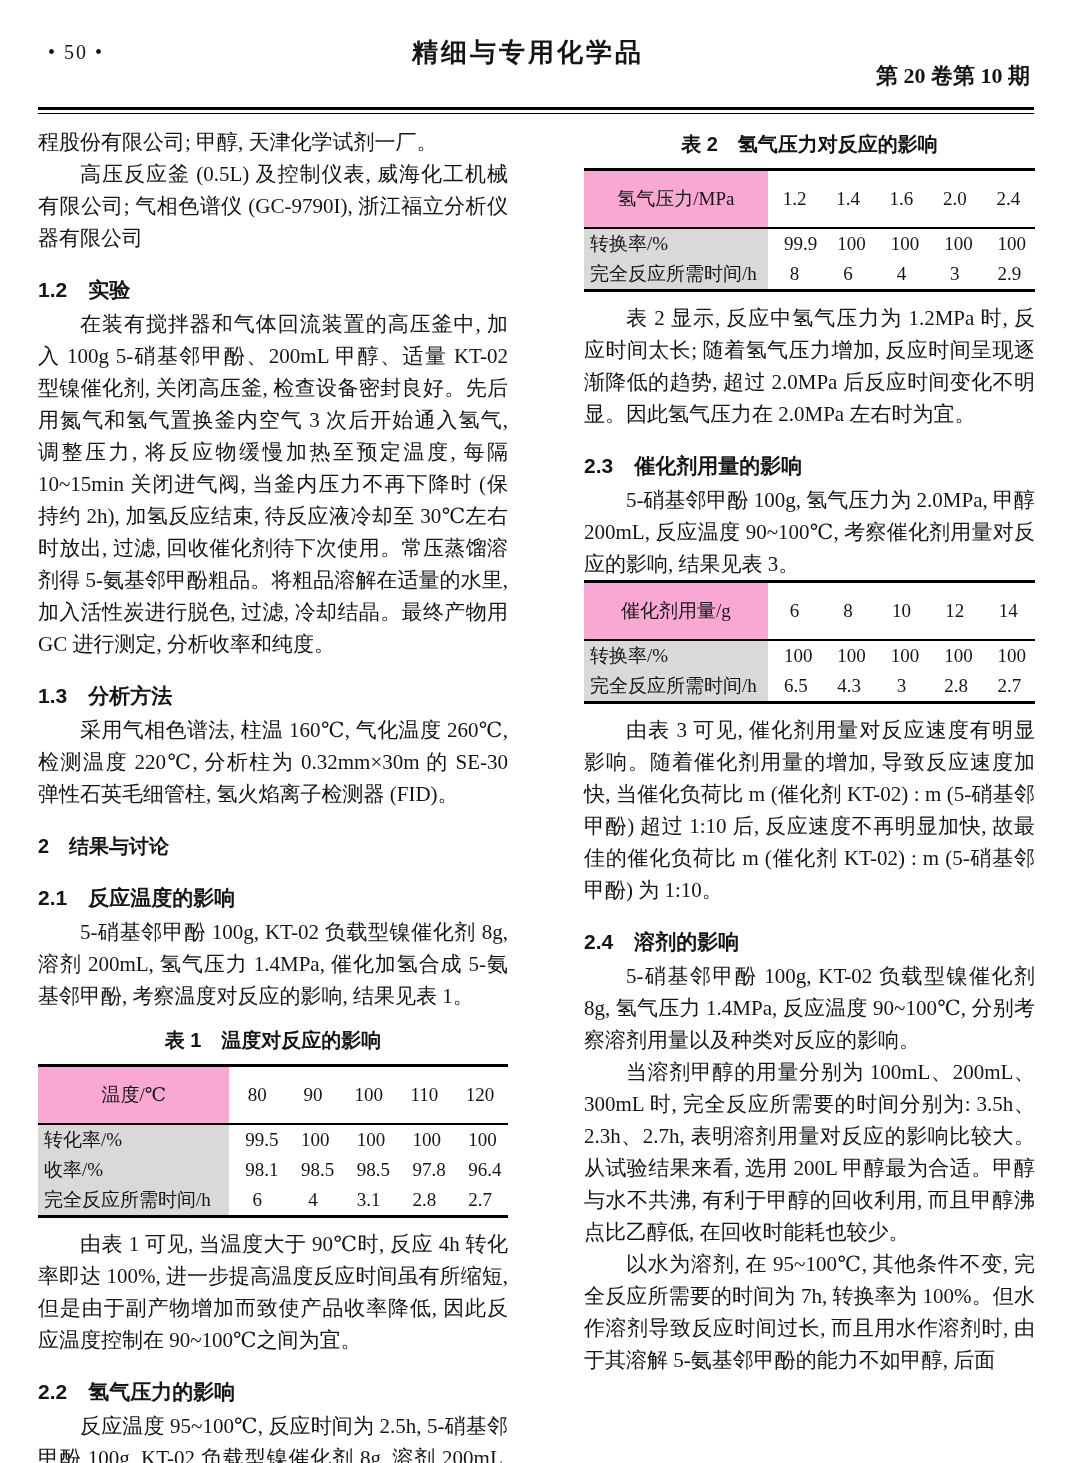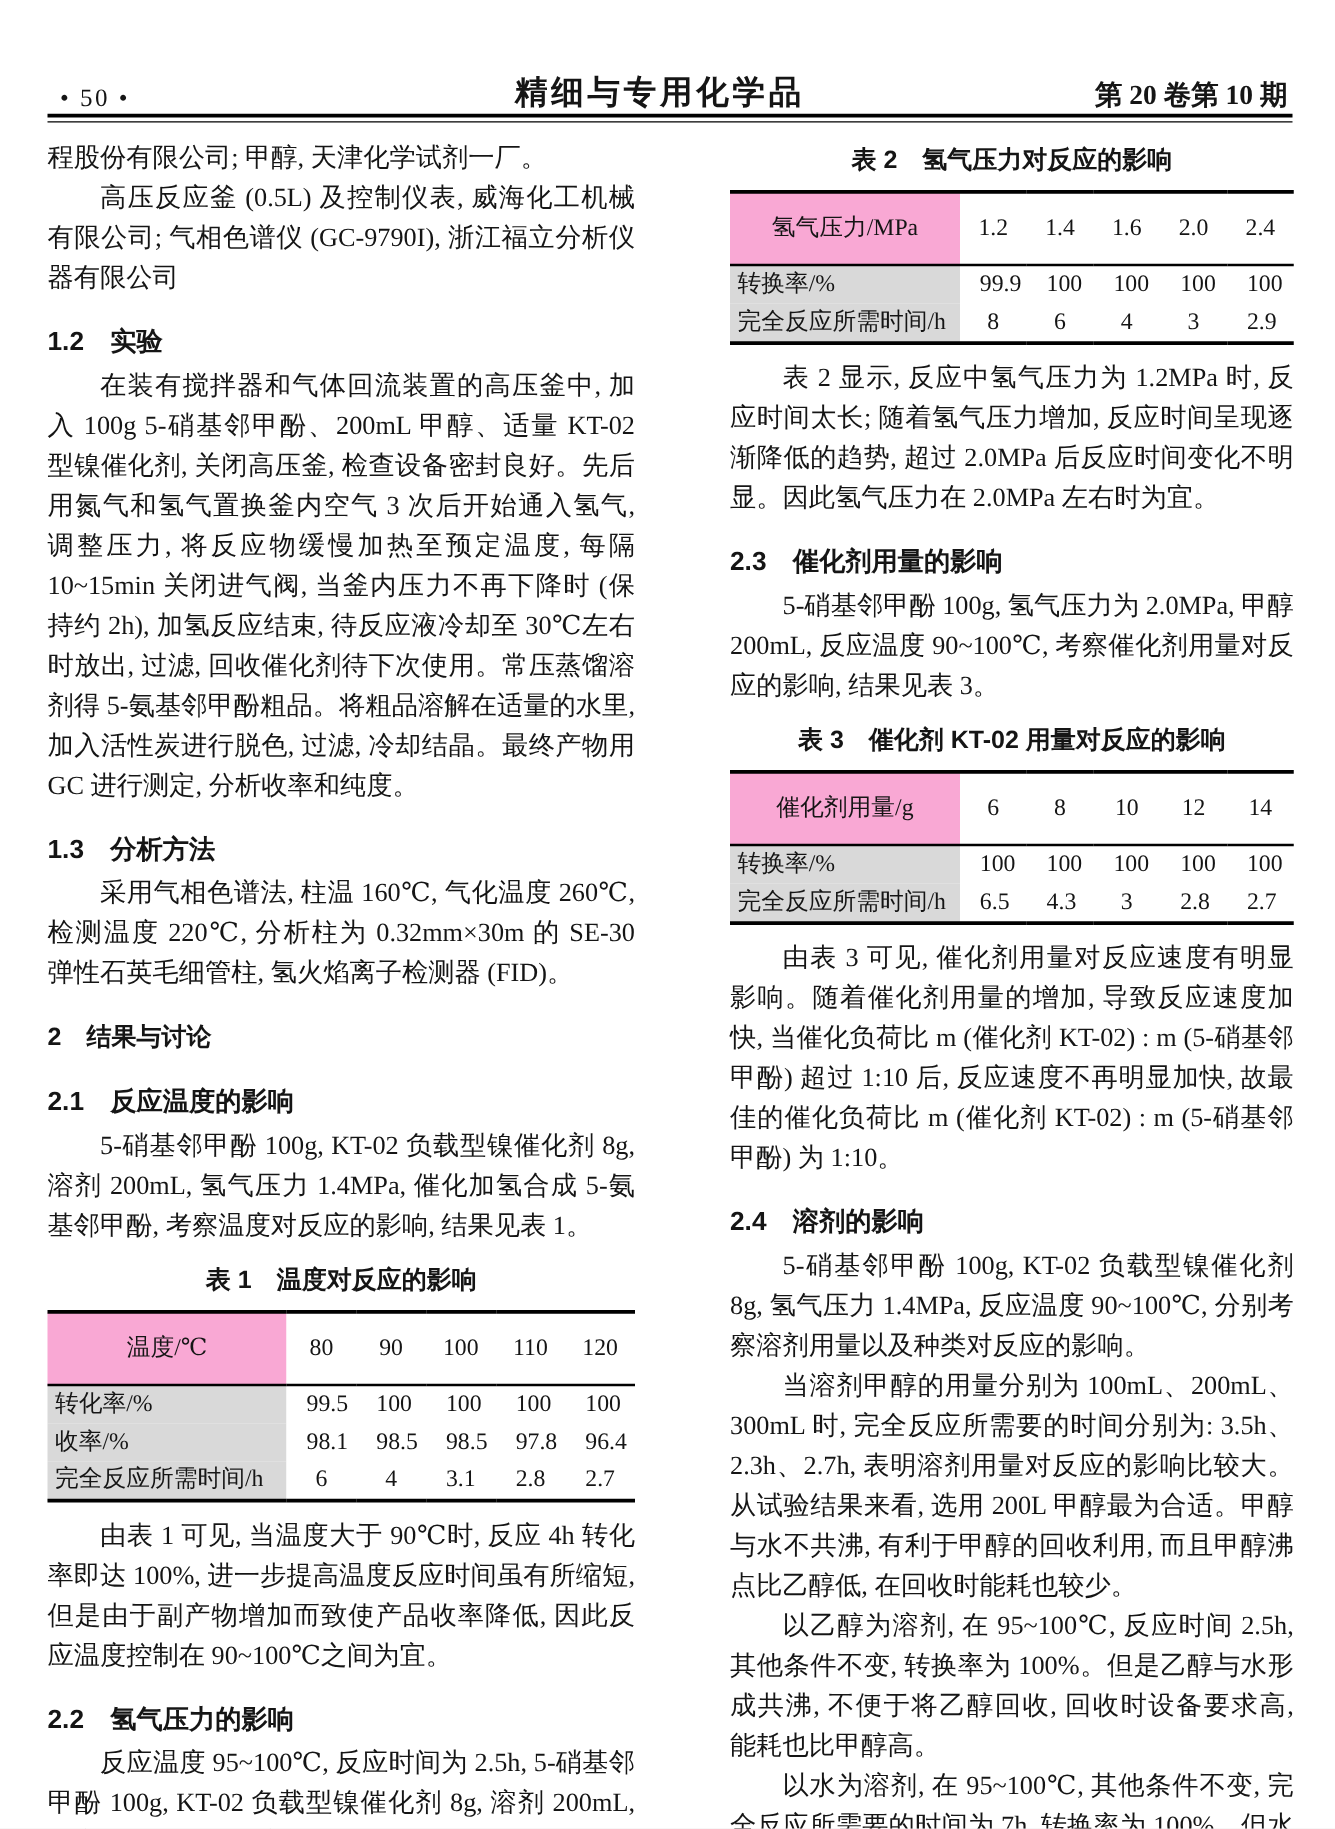--- a/index.html
+++ b/index.html
@@ -4,22 +4,22 @@
 <style>
   html, body { margin:0; padding:0; }
   body { background:#e8e8e8; }
   .page {
     position:relative; width:1068px; height:1463px; margin:0 auto;
     background:#ffffff; color:#151515; overflow:hidden;
     font-family:"Liberation Serif","DejaVu Serif",serif;
   }
   
   .page-header {
-    display:flex; justify-content:space-between; align-items:flex-end;
-    padding:14px 38px 0 48px;
+    display:flex; justify-content:space-between; align-items:center;
+    padding:14px 38px 16px 48px;
   }
   .page-number { font-size:20px; letter-spacing:2px; }
   .journal-title { font-size:26px; font-weight:bold; letter-spacing:3px; margin-left:76px; }
   .issue-info { font-size:22px; font-weight:bold;margin-top:47px; }
   .header-rule {
     margin:0 34px 0 38px; height:3px;
     border-top:3px solid #000; border-bottom:1.5px solid #000;
   }
   
   .body-cols {
@@ -162,21 +162,20 @@
             <td class="val">3</td>
             <td class="val">2.9</td>
           </tr>
         </tbody>
       </table>
 
       <p class="para">表 2 显示, 反应中氢气压力为 1.2MPa 时, 反应时间太长; 随着氢气压力增加, 反应时间呈现逐渐降低的趋势, 超过 2.0MPa 后反应时间变化不明显。因此氢气压力在 2.0MPa 左右时为宜。</p>
       <p class="sec-h">2.3　催化剂用量的影响</p>
       <p class="para">5-硝基邻甲酚 100g, 氢气压力为 2.0MPa, 甲醇 200mL, 反应温度 90~100℃, 考察催化剂用量对反应的影响, 结果见表 3。</p>
 
-      <p class="table-caption">表 3　催化剂 KT-02 用量对反应的影响</p>
       <table class="data-table">
         <thead>
           <tr>
             <th class="head-label">催化剂用量/g</th>
             <th class="val">6</th>
             <th class="val">8</th>
             <th class="val">10</th>
             <th class="val">12</th>
             <th class="val">14</th>
           </tr>
@@ -198,18 +197,17 @@
             <td class="val">2.8</td>
             <td class="val">2.7</td>
           </tr>
         </tbody>
       </table>
 
       <p class="para">由表 3 可见, 催化剂用量对反应速度有明显影响。随着催化剂用量的增加, 导致反应速度加快, 当催化负荷比 m (催化剂 KT-02) : m (5-硝基邻甲酚) 超过 1:10 后, 反应速度不再明显加快, 故最佳的催化负荷比 m (催化剂 KT-02) : m (5-硝基邻甲酚) 为 1:10。</p>
       <p class="sec-h">2.4　溶剂的影响</p>
       <p class="para">5-硝基邻甲酚 100g, KT-02 负载型镍催化剂 8g, 氢气压力 1.4MPa, 反应温度 90~100℃, 分别考察溶剂用量以及种类对反应的影响。</p>
       <p class="para">当溶剂甲醇的用量分别为 100mL、200mL、300mL 时, 完全反应所需要的时间分别为: 3.5h、2.3h、2.7h, 表明溶剂用量对反应的影响比较大。从试验结果来看, 选用 200L 甲醇最为合适。甲醇与水不共沸, 有利于甲醇的回收利用, 而且甲醇沸点比乙醇低, 在回收时能耗也较少。</p>
-      <p class="para">以乙醇为溶剂, 在 95~100℃, 反应时间 2.5h, 其他条件不变, 转换率为 100%。但是乙醇与水形成共沸, 不便于将乙醇回收, 回收时设备要求高, 能耗也比甲醇高。</p>
       <p class="para">以水为溶剂, 在 95~100℃, 其他条件不变, 完全反应所需要的时间为 7h, 转换率为 100%。但水作溶剂导致反应时间过长, 而且用水作溶剂时, 由于其溶解 5-氨基邻甲酚的能力不如甲醇, 后面</p>
     </div>
 
   </div>
 </div>
 
 </body></html>

